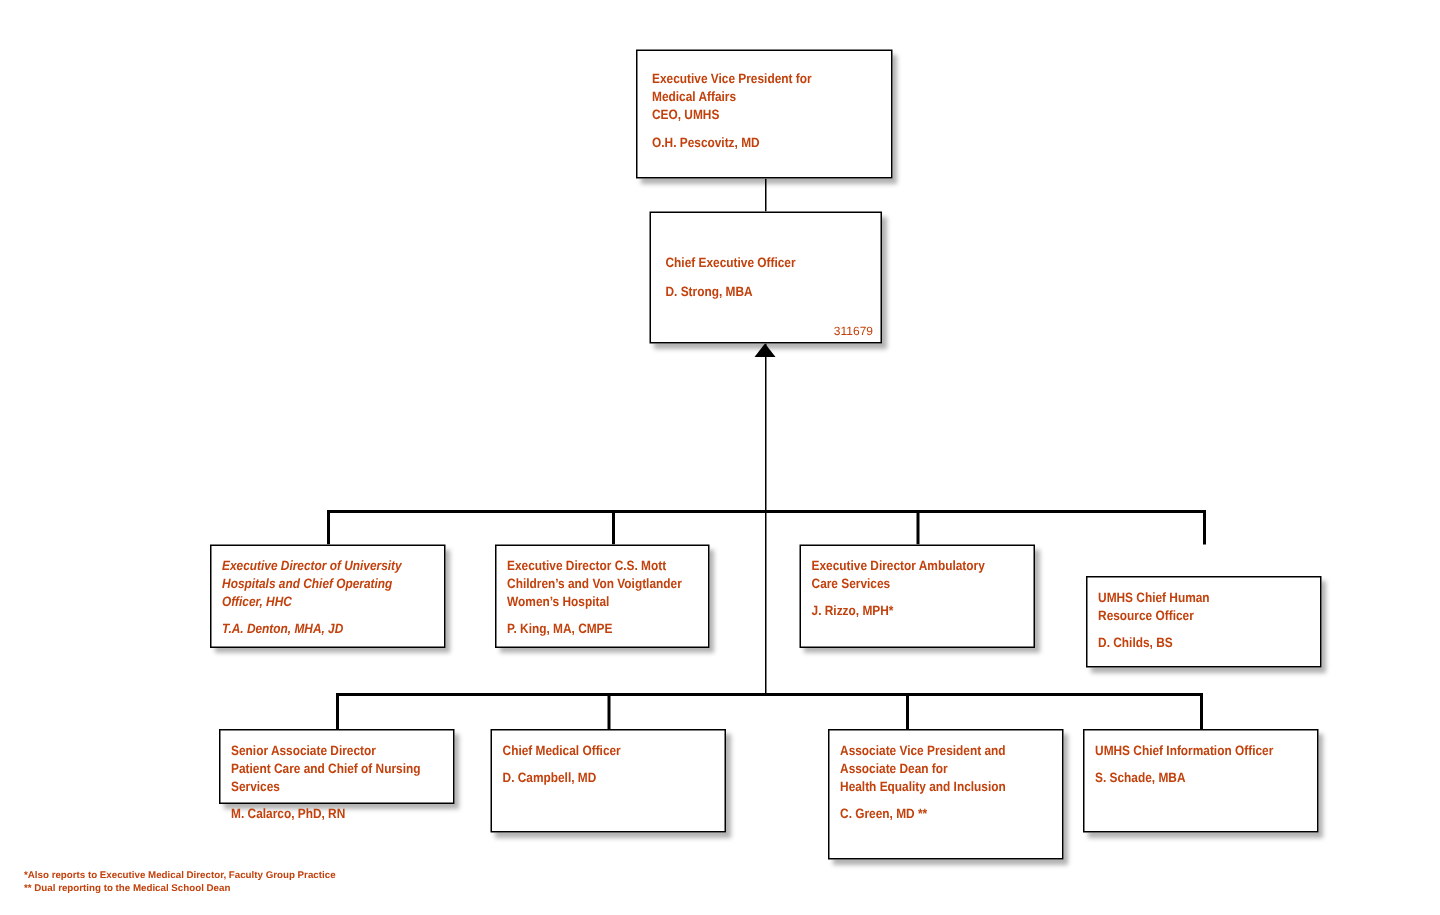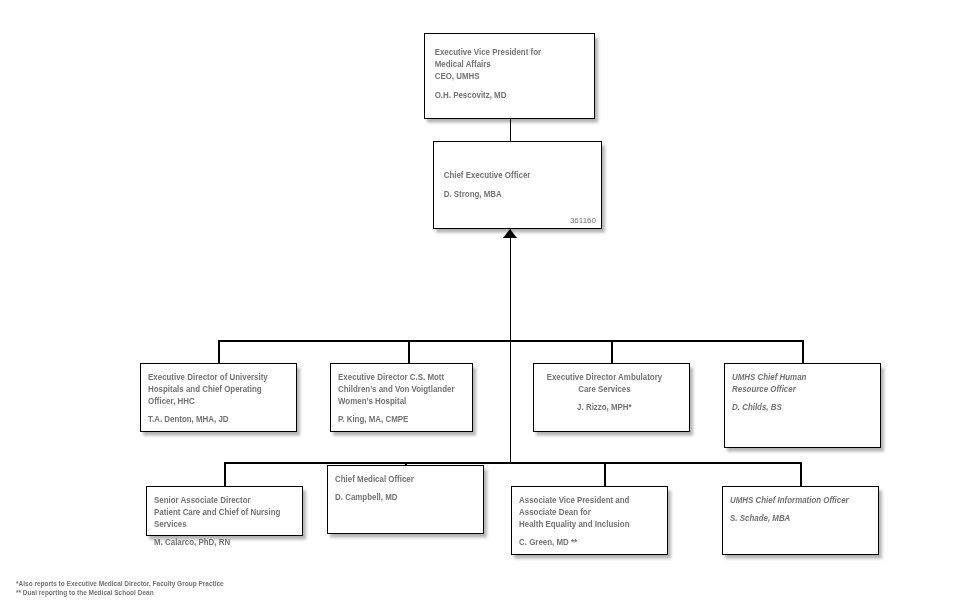--- a/index.html
+++ b/index.html
@@ -6,21 +6,21 @@
     margin: 0;
     padding: 0;
     background: #ffffff;
   }
   #stage {
     position: relative;
     width: 960px;
     height: 610px;
     background: #ffffff;
     font-family: "Liberation Sans", sans-serif;
-    color: #737373;
+    color: #c2410c;
     overflow: hidden;
   }
   
   .node {
     position: absolute;
     box-sizing: border-box;
     background: #ffffff;
     border: 1.5px solid #000000;
     box-shadow: 3px 3.5px 3px rgba(0,0,0,0.30);
   }
@@ -97,88 +97,88 @@
 
   <div class="node node--evp" style="left:424px; top:33px; width:171px; height:86px;">
     <div class="node-inner">
       <div class="node-title">Executive Vice President for
 Medical Affairs
 CEO, UMHS</div>
       <div class="node-person">O.H. Pescovitz, MD</div>
     </div>
   </div>
 
-  <div class="node node--ceo" style="left:433px; top:141px; width:169px; height:88px;">
+  <div class="node node--ceo" style="left:433px; top:141px; width:155px; height:88px;">
     <div class="node-inner">
       <div class="node-title">Chief Executive Officer</div>
       <div class="node-person">D. Strong, MBA</div>
     </div>
-    <div class="chart-number">361160</div>
+    <div class="chart-number">311679</div>
   </div>
 
-  <div class="node" style="left:140px; top:363px; width:157px; height:69px;">
+  <div class="node" style="left:140px; top:363px; width:157px; height:69px;font-style:italic;">
     <div class="node-inner">
       <div class="node-title">Executive Director of University
 Hospitals and Chief Operating
 Officer, HHC</div>
       <div class="node-person">T.A. Denton, MHA, JD</div>
     </div>
   </div>
 
   <div class="node" style="left:330px; top:363px; width:143px; height:69px;">
     <div class="node-inner">
       <div class="node-title">Executive Director C.S. Mott
 Children’s and Von Voigtlander
 Women’s Hospital</div>
       <div class="node-person">P. King, MA, CMPE</div>
     </div>
   </div>
 
-  <div class="node" style="left:533px; top:363px; width:157px; height:69px;text-align:center;">
+  <div class="node" style="left:533px; top:363px; width:157px; height:69px;">
     <div class="node-inner">
       <div class="node-title">Executive Director Ambulatory
 Care Services</div>
       <div class="node-person">J. Rizzo, MPH*</div>
     </div>
   </div>
 
-  <div class="node" style="left:724px; top:363px; width:157px; height:85px;font-style:italic;">
+  <div class="node" style="left:724px; top:384px; width:157px; height:61px;">
     <div class="node-inner">
       <div class="node-title">UMHS Chief Human
 Resource Officer</div>
       <div class="node-person">D. Childs, BS</div>
     </div>
   </div>
 
   <div class="node" style="left:146px; top:486px; width:157px; height:50px;">
     <div class="node-inner">
       <div class="node-title">Senior Associate Director
 Patient Care and Chief of Nursing
 Services</div>
       <div class="node-person">M. Calarco, PhD, RN</div>
     </div>
   </div>
 
-  <div class="node" style="left:327px; top:465px; width:157px; height:69px;">
+  <div class="node" style="left:327px; top:486px; width:157px; height:69px;">
     <div class="node-inner">
       <div class="node-title">Chief Medical Officer</div>
       <div class="node-person">D. Campbell, MD</div>
     </div>
   </div>
 
-  <div class="node" style="left:511px; top:486px; width:157px; height:69px;">
+  <div class="node" style="left:552px; top:486px; width:157px; height:87px;">
     <div class="node-inner">
       <div class="node-title">Associate Vice President and
 Associate Dean for
 Health Equality and Inclusion</div>
       <div class="node-person">C. Green, MD **</div>
     </div>
   </div>
 
-  <div class="node" style="left:722px; top:486px; width:157px; height:69px;font-style:italic;">
+  <div class="node" style="left:722px; top:486px; width:157px; height:69px;">
     <div class="node-inner">
       <div class="node-title">UMHS Chief Information Officer</div>
       <div class="node-person">S. Schade, MBA</div>
     </div>
   </div>
 
   <div class="footnotes">
     <div class="footnote">*Also reports to Executive Medical Director, Faculty Group Practice</div>
     <div class="footnote">** Dual reporting to the Medical School Dean</div>
   </div>

